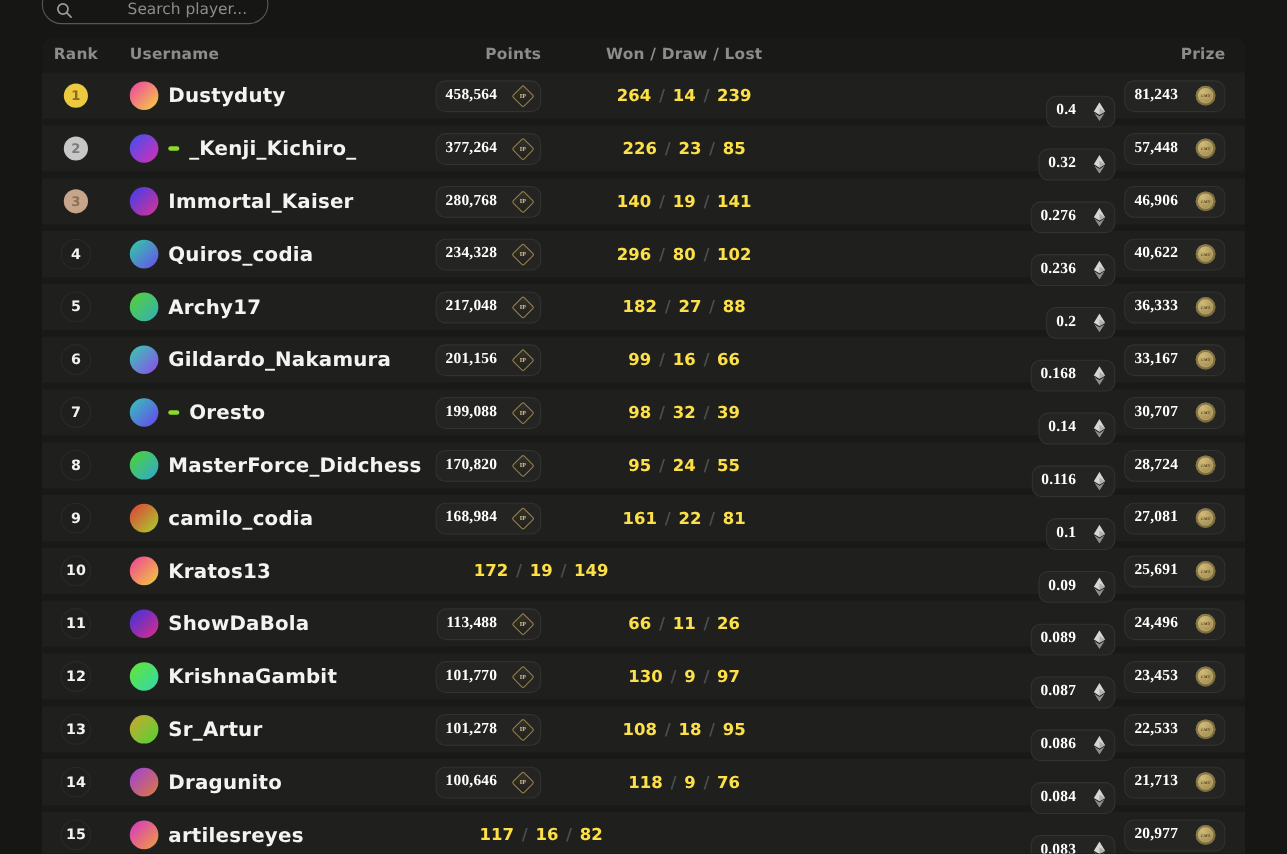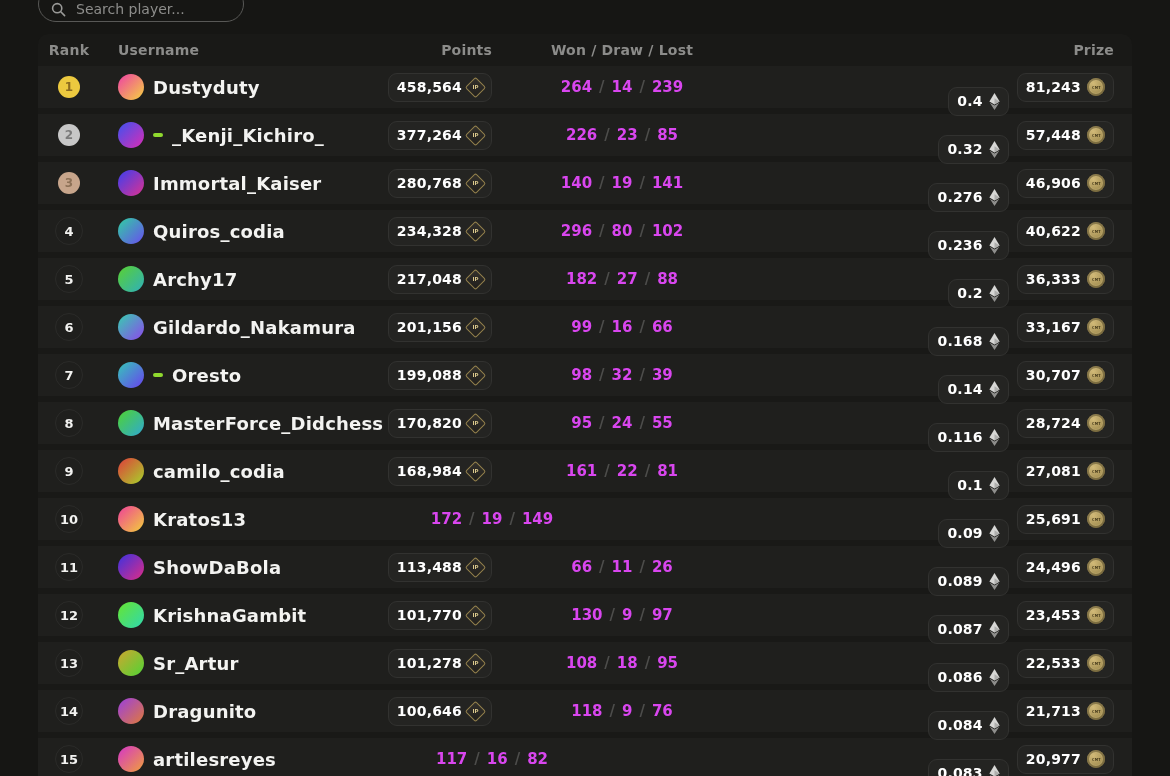--- a/index.html
+++ b/index.html
@@ -12,21 +12,21 @@
   
   .search{
     position:absolute;left:38px;top:-14px;width:206px;height:36px;
     border:1px solid #59595­7;border:1px solid #585856;border-radius:18px;
     display:flex;align-items:center;gap:8px;padding:0 12px;box-sizing:border-box;
     background:transparent;
   }
   .search svg{flex:none;margin-top:10px;}
   .search input{
     background:transparent;border:none;outline:none;width:100%;
-    color:#d0d0ce;font-size:14px;font-family:inherit;margin-top:10px;
+    color:#d0d0ce;font-size:14px;font-family:inherit;margin-top:10px;margin-left:40px;
   }
   .search input::placeholder{color:#8d8d8b;}
   
   .board{
     position:absolute;left:38px;top:34px;width:1094px;height:800px;
     background:#191917;border-radius:10px;overflow:hidden;
   }
   .cols{display:flex;align-items:center;padding:0 18px 0 14px;box-sizing:border-box;}
   .c-rank{width:34px;display:flex;justify-content:center;flex:none;}
   .c-user{width:244px;margin-left:32px;display:flex;align-items:center;gap:9px;flex:none;}
@@ -49,41 +49,41 @@
   .badge-none{width:26px;height:26px;border:1px solid rgba(255,255,255,.05);color:#f2f2f0;font-size:13px;}
   
   .avatar{width:26px;height:26px;border-radius:50%;flex:none;}
   .fm{
     background:#8fd92e;color:#1e2b0e;font-size:11px;font-weight:700;
     border-radius:6px;padding:2px 5px;line-height:1;flex:none;
   }
   .uname{color:#f3f3f1;font-size:18px;font-weight:700;letter-spacing:.2px;white-space:nowrap;}
   
   .pill{
-    display:inline-flex;align-items:center;gap:6px;height:29px;
+    display:inline-flex;align-items:center;gap:16px;height:29px;
     background:#242422;border:1px solid #323230;border-radius:9px;
     padding:0 8px;box-sizing:border-box;
-    color:#ffffff;font-size:14px;font-weight:700;letter-spacing:.2px;white-space:nowrap;
+    color:#ffffff;font-size:14px;font-weight:700;letter-spacing:.2px;white-space:nowrap;font-family:Liberation Serif, serif;
   }
   .ip{
     width:13px;height:13px;transform:rotate(45deg);flex:none;
     background:linear-gradient(135deg,#34312c,#211f1c);
     border:1px solid #93804c;border-radius:2px;
     display:flex;align-items:center;justify-content:center;
   }
   .ip span{transform:rotate(-45deg);color:#dcc98c;font-size:8px;font-weight:700;transform:rotate(-45deg) scale(.68);}
   .coin{
     width:18px;height:18px;border-radius:50%;flex:none;
     background:radial-gradient(circle at 35% 30%,#d2ba78,#8d7a41);
     box-shadow:inset 0 0 0 2px rgba(30,22,5,.35), inset 0 0 0 3px rgba(220,200,140,.25);
     display:flex;align-items:center;justify-content:center;
   }
   .coin span{color:rgba(45,35,10,.85);font-size:8px;font-weight:700;transform:scale(.42);letter-spacing:.5px;}
   
-  .wdl-num{color:#d946ef;font-size:15px;font-weight:600;}
+  .wdl-num{color:#fde047;font-size:15px;font-weight:600;}
   .wdl-sep{color:#4d4d4b;font-size:15px;font-weight:600;}
 </style>
 </head>
 <body>
 
 <div class="search">
   <svg width="15" height="15" viewBox="0 0 15 15" fill="none">
     <circle cx="6.2" cy="6.2" r="4.6" stroke="#9a9a98" stroke-width="1.6"></circle>
     <line x1="9.8" y1="9.8" x2="13.6" y2="13.6" stroke="#9a9a98" stroke-width="1.6" stroke-linecap="round"></line>
   </svg>

